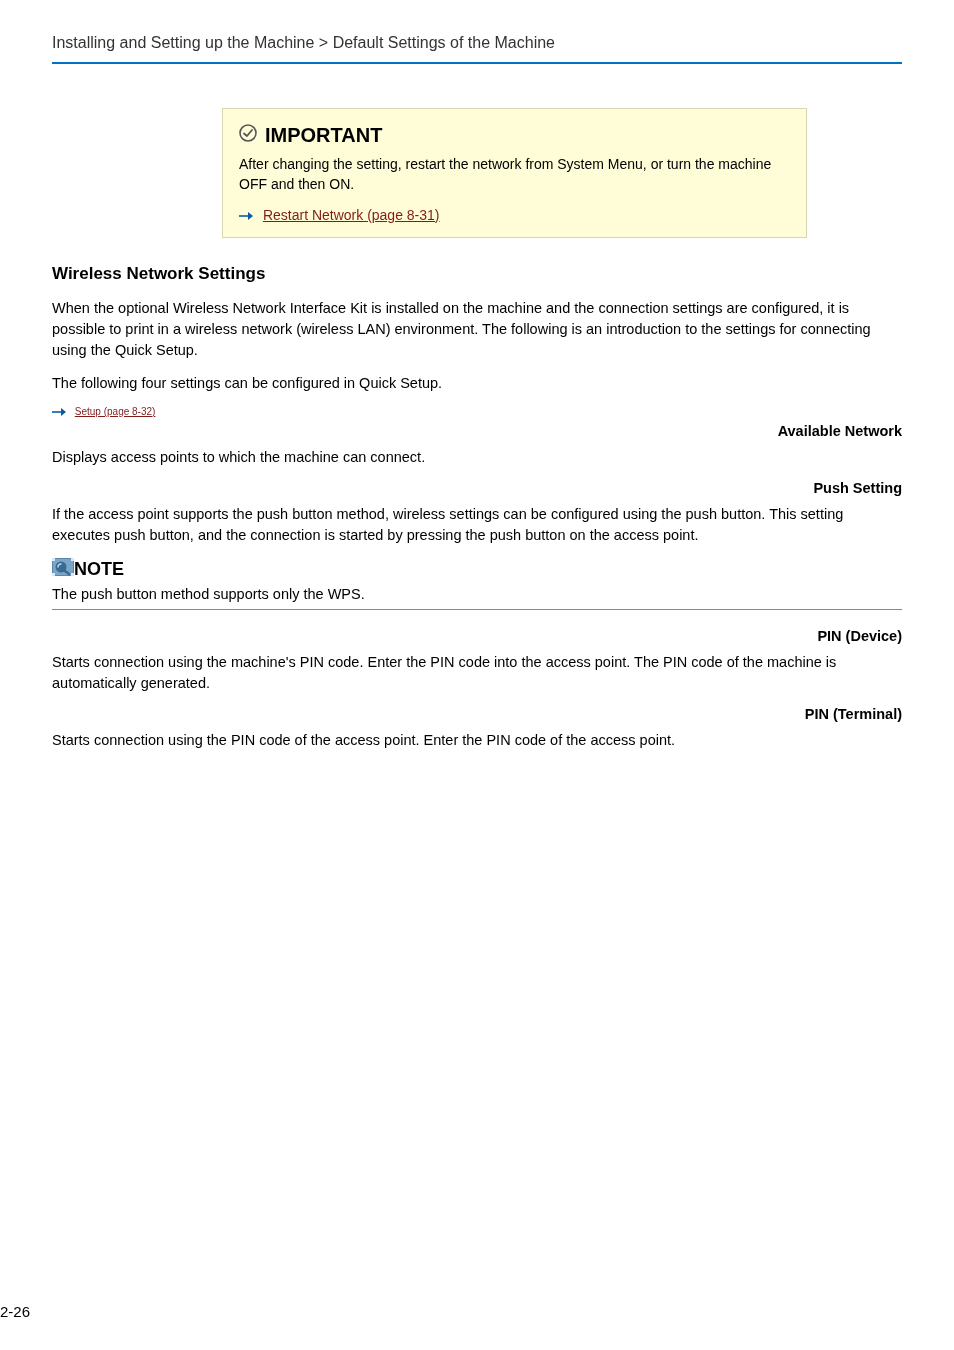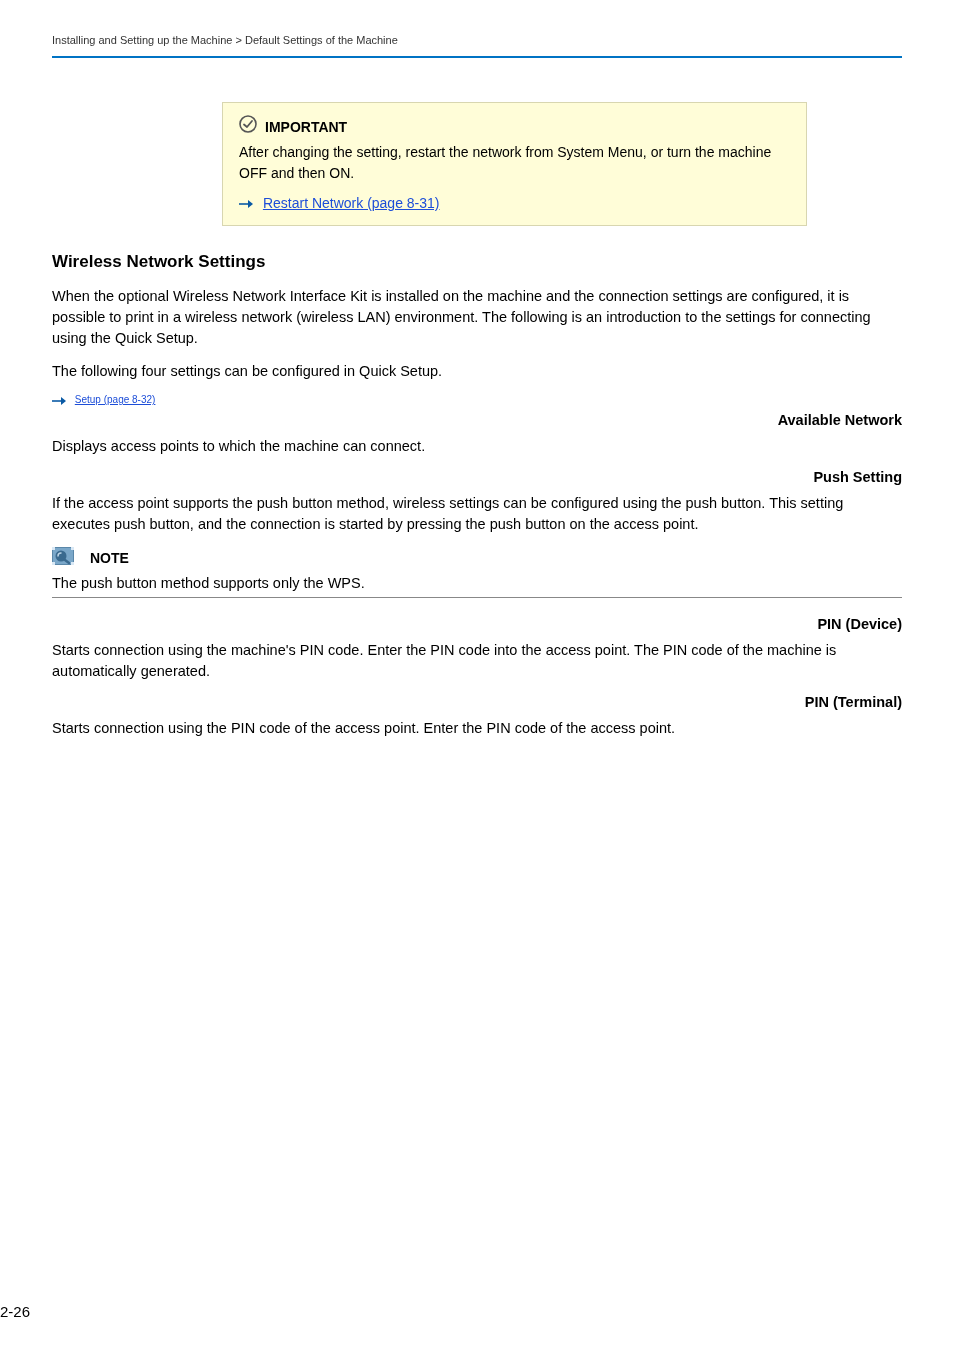--- a/index.html
+++ b/index.html
@@ -5,43 +5,43 @@
   * { box-sizing: border-box; margin: 0; padding: 0; }
   html, body { width: 954px; height: 1350px; }
   body {
     font-family: Arial, Helvetica, sans-serif;
     color: #000;
     background: #fff;
     padding: 34px 52px 40px 52px;
     position: relative;
   }
   .breadcrumb {
-    font-size: 11px;
+    font-size: 16px;
     color: #333;
     padding-bottom: 10px;
   }
   .hr-top {
     border: none;
     height: 2px;
     background: #0073c4;
     margin-bottom: 44px;
   }
   .callout-box {
     background: #fffdd8;
     border: 1px solid #d8d6b0;
     margin-left: 170px;
     margin-right: 95px;
     padding: 12px 16px 12px 16px;
     font-size: 14px;
     line-height: 1.45;
   }
   .callout-row1 { display: flex; align-items: center; margin-bottom: 4px; }
-  .important-label { font-weight: bold; font-size: 14px; margin-left: 8px; }
+  .important-label { font-weight: bold; font-size: 20px; margin-left: 8px; }
   .callout-text { font-weight: normal; margin-bottom: 10px; }
-  .link { color: #1d4ed8; text-decoration: underline; cursor: pointer; }
+  .link { color: #7f1d1d; text-decoration: underline; cursor: pointer; }
   .arrow { display: inline-block; width: 14px; margin-right: 6px; }
   .arrow svg { vertical-align: middle; }
   h2.section {
     font-size: 17px;
     font-weight: bold;
     margin-top: 26px;
     margin-bottom: 14px;
   }
   p.body {
     font-size: 14.5px;
@@ -51,21 +51,21 @@
   .link-line { margin-bottom: 0; font-size: 10px; }
   h3.subhead {
     font-size: 14.5px;
     font-weight: bold;
     margin-top: 6px;
     margin-bottom: 8px;
     text-align: right;
   }
   .note-container { margin-top: 10px; margin-bottom: 18px; }
   .note-header { display: flex; align-items: center; margin-bottom: 4px; }
-  .note-label { font-weight: bold; font-size: 14px; margin-left: 16px; }
+  .note-label { font-weight: bold; font-size: 18px; margin-left: 0; }
   .note-text { font-size: 14.5px; line-height: 1.4; }
   .hr-note {
     border: none;
     height: 1px;
     background: #888;
     margin-top: 4px;
   }
   .page-number {
     position: absolute;
     bottom: 30px;

